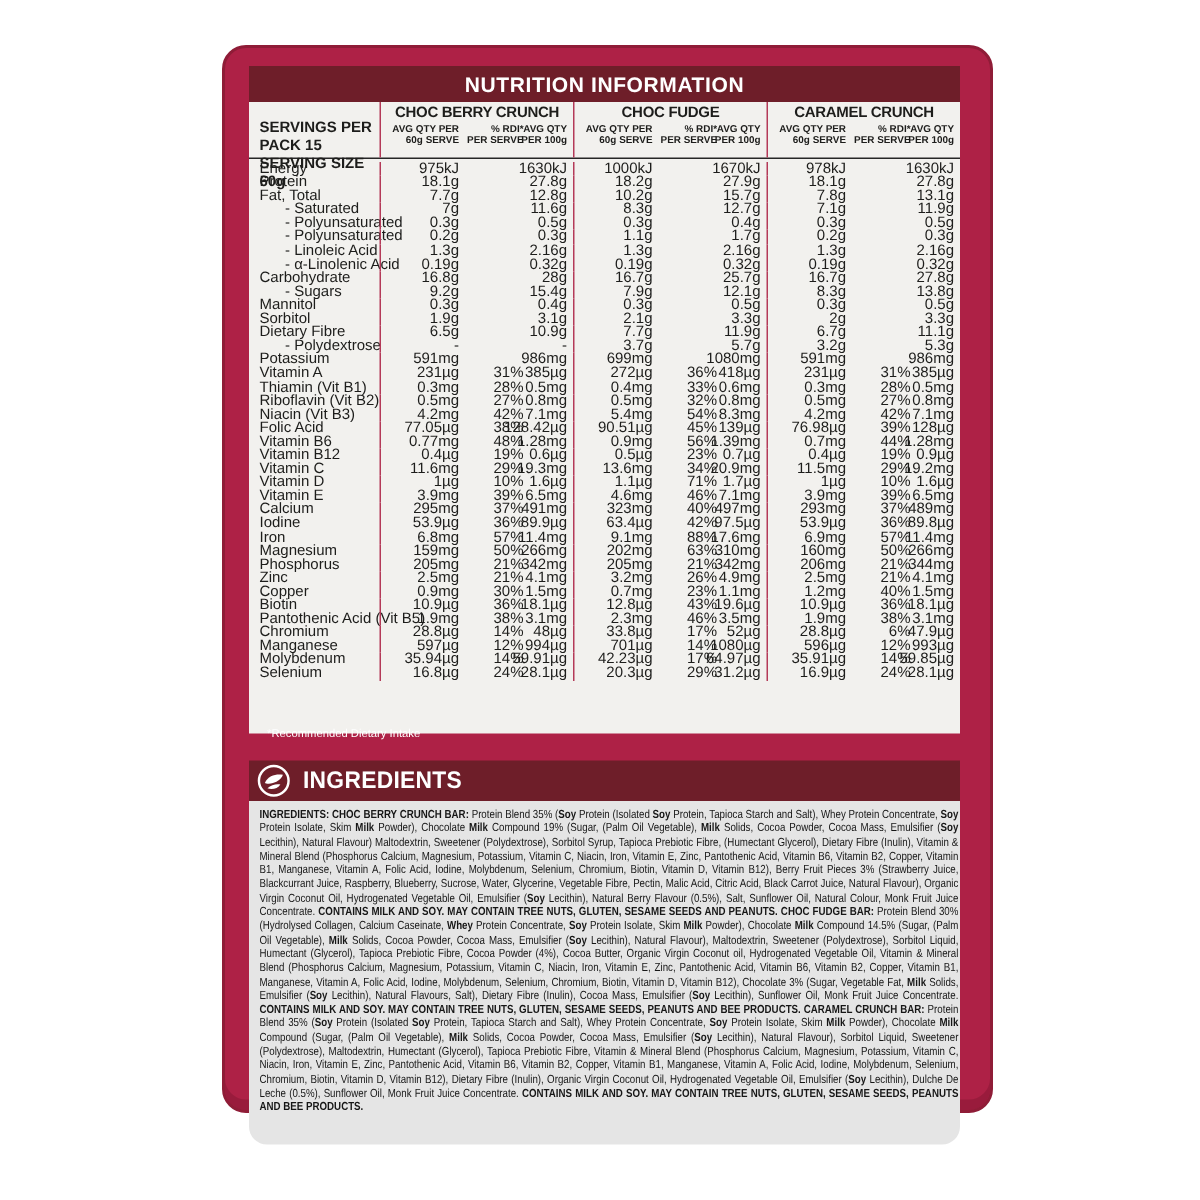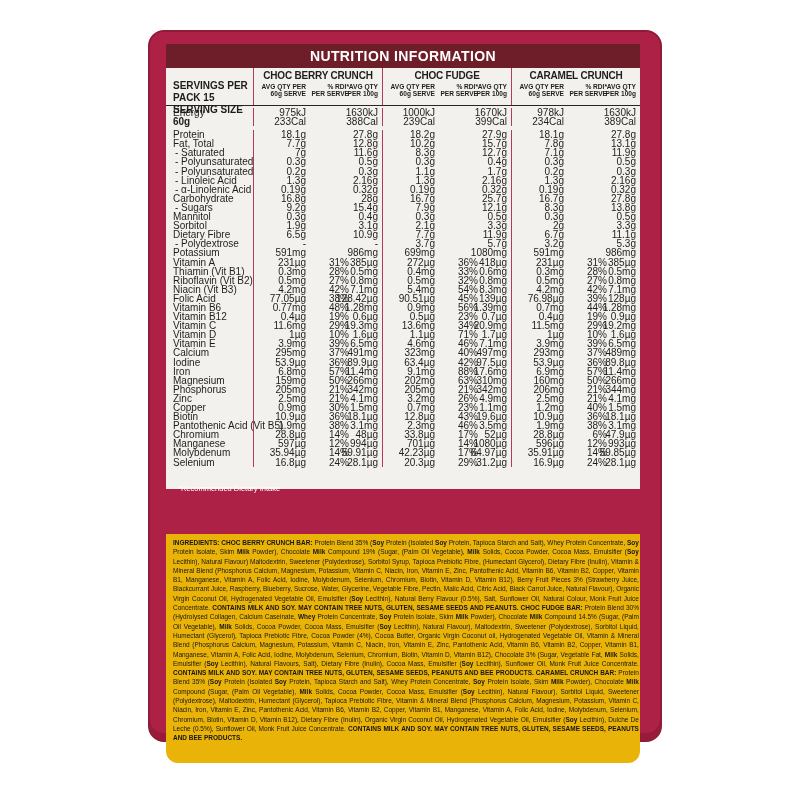--- a/index.html
+++ b/index.html
@@ -25,33 +25,33 @@
   .servhead { width:87px; box-sizing:border-box; font-weight:bold; font-size:10px; line-height:1.2; padding:12px 0 0 7px; }
   .group { width:129px; box-sizing:border-box; border-left:1px solid #B43A58; }
   .pname { font-weight:bold; font-size:10px; text-align:center; padding-top:2px; letter-spacing:-0.2px; white-space:nowrap; }
   .subrow { display:grid; grid-template-columns:52px 43px 29px; padding-right:5px; font-size:6.6px; font-weight:bold; line-height:1.12; text-align:right; margin-top:2px; }
   .subcell { justify-self:end; white-space:nowrap; }
   .rule { height:1px; background:#262626; }
   .rows { padding-top:2px; }
   .line { display:flex; line-height:9.1px; font-size:10px; }
   .line.gap { margin-bottom:4px; }
   .lbl { width:87px; box-sizing:border-box; padding-left:7px; white-space:nowrap; }
-  .lbl.ind { padding-left:9px; }
+  .lbl.ind { padding-left:24px; }
   .vgroup { width:129px; box-sizing:border-box; border-left:1px solid #B43A58; display:grid; grid-template-columns:52px 43px 29px; padding-right:5px; }
   .cell { justify-self:end; white-space:nowrap; }
   .footnote { position:absolute; left:28px; top:452px; color:#ffffff; font-size:7.5px; }
   .ing-band {
     position:absolute; left:16px; top:475px; width:474px; height:27px;
     background:#6E1E29; color:#fff; display:flex; align-items:center;
   }
   .leaf-icon { margin-left:5px; width:23px; height:23px; flex:0 0 auto; }
   .ing-title { font-size:16px; font-weight:bold; margin-left:8px; letter-spacing:.2px; transform:scaleX(.95); transform-origin:left center; white-space:nowrap; }
   .ing-panel {
     position:absolute; left:16px; top:502px; width:474px; height:229px;
-    background:#eab308; border-radius:0 0 12px 12px; overflow:hidden;
+    background:#e5e5e5; border-radius:0 0 12px 12px; overflow:hidden;
     padding:4px 0 0 7px; box-sizing:border-box;
   }
   .ing-text {
     width:560px; transform:scaleX(0.832); transform-origin:top left;
     font-size:7.8px; line-height:9.3px; text-align:justify; color:#161616;
   }
   .ing-text b { font-weight:bold; }
 </style>
 </head>
 <body>
@@ -132,38 +132,20 @@
             <div class="cell">1000kJ</div>
             <div class="cell"></div>
             <div class="cell">1670kJ</div>
           </div>
           <div class="vgroup">
             <div class="cell">978kJ</div>
             <div class="cell"></div>
             <div class="cell">1630kJ</div>
           </div>
         </div>
-        <div class="line gap">
-          <div class="lbl"></div>
-          <div class="vgroup">
-            <div class="cell">233Cal</div>
-            <div class="cell"></div>
-            <div class="cell">388Cal</div>
-          </div>
-          <div class="vgroup">
-            <div class="cell">239Cal</div>
-            <div class="cell"></div>
-            <div class="cell">399Cal</div>
-          </div>
-          <div class="vgroup">
-            <div class="cell">234Cal</div>
-            <div class="cell"></div>
-            <div class="cell">389Cal</div>
-          </div>
-        </div>
         <div class="line">
           <div class="lbl">Protein</div>
           <div class="vgroup">
             <div class="cell">18.1g</div>
             <div class="cell"></div>
             <div class="cell">27.8g</div>
           </div>
           <div class="vgroup">
             <div class="cell">18.2g</div>
             <div class="cell"></div>
@@ -821,18 +803,26 @@
             <div class="cell">16.9µg</div>
             <div class="cell">24%</div>
             <div class="cell">28.1µg</div>
           </div>
         </div>
       </div>
   </div>
 
   <div class="footnote">*Recommended Dietary Intake</div>
 
+  <div class="ing-band">
+    <svg class="leaf-icon" viewBox="0 0 24 24">
+      <circle cx="12" cy="12" r="10.3" fill="none" stroke="#ffffff" stroke-width="1.7"></circle>
+      <path d="M5.8 13.6 C8.2 8.2, 13.8 7.2, 18.4 7.9 C16.8 12.6, 10.8 14.6, 6.8 13.9 Z" fill="#ffffff"></path>
+      <path d="M7.6 17.2 C10.2 14.6, 14.4 14.0, 16.6 14.6 C15.0 17.6, 10.2 18.5, 7.6 17.2 Z" fill="#ffffff"></path>
+    </svg>
+    <span class="ing-title">INGREDIENTS</span>
+  </div>
 
   <div class="ing-panel">
     <div class="ing-text" id="ingredients-text"><b>INGREDIENTS: CHOC BERRY CRUNCH BAR:</b><span> Protein Blend 35% (</span><b>Soy</b><span> Protein (Isolated </span><b>Soy</b><span> Protein, Tapioca Starch and Salt), Whey Protein Concentrate, </span><b>Soy</b><span> Protein Isolate, Skim </span><b>Milk</b><span> Powder), Chocolate </span><b>Milk</b><span> Compound 19% (Sugar, (Palm Oil Vegetable), </span><b>Milk</b><span> Solids, Cocoa Powder, Cocoa Mass, Emulsifier (</span><b>Soy</b><span> Lecithin), Natural Flavour) Maltodextrin, Sweetener (Polydextrose), Sorbitol Syrup, Tapioca Prebiotic Fibre, (Humectant Glycerol), Dietary Fibre (Inulin), Vitamin &amp; Mineral Blend (Phosphorus Calcium, Magnesium, Potassium, Vitamin C, Niacin, Iron, Vitamin E, Zinc, Pantothenic Acid, Vitamin B6, Vitamin B2, Copper, Vitamin B1, Manganese, Vitamin A, Folic Acid, Iodine, Molybdenum, Selenium, Chromium, Biotin, Vitamin D, Vitamin B12), Berry Fruit Pieces 3% (Strawberry Juice, Blackcurrant Juice, Raspberry, Blueberry, Sucrose, Water, Glycerine, Vegetable Fibre, Pectin, Malic Acid, Citric Acid, Black Carrot Juice, Natural Flavour), Organic Virgin Coconut Oil, Hydrogenated Vegetable Oil, Emulsifier (</span><b>Soy</b><span> Lecithin), Natural Berry Flavour (0.5%), Salt, Sunflower Oil, Natural Colour, Monk Fruit Juice Concentrate. </span><b>CONTAINS MILK AND SOY. MAY CONTAIN TREE NUTS, GLUTEN, SESAME SEEDS AND PEANUTS. CHOC FUDGE BAR:</b><span> Protein Blend 30% (Hydrolysed Collagen, Calcium Caseinate, </span><b>Whey</b><span> Protein Concentrate, </span><b>Soy</b><span> Protein Isolate, Skim </span><b>Milk</b><span> Powder), Chocolate </span><b>Milk</b><span> Compound 14.5% (Sugar, (Palm Oil Vegetable), </span><b>Milk</b><span> Solids, Cocoa Powder, Cocoa Mass, Emulsifier (</span><b>Soy</b><span> Lecithin), Natural Flavour), Maltodextrin, Sweetener (Polydextrose), Sorbitol Liquid, Humectant (Glycerol), Tapioca Prebiotic Fibre, Cocoa Powder (4%), Cocoa Butter, Organic Virgin Coconut oil, Hydrogenated Vegetable Oil, Vitamin &amp; Mineral Blend (Phosphorus Calcium, Magnesium, Potassium, Vitamin C, Niacin, Iron, Vitamin E, Zinc, Pantothenic Acid, Vitamin B6, Vitamin B2, Copper, Vitamin B1, Manganese, Vitamin A, Folic Acid, Iodine, Molybdenum, Selenium, Chromium, Biotin, Vitamin D, Vitamin B12), Chocolate 3% (Sugar, Vegetable Fat, </span><b>Milk</b><span> Solids, Emulsifier (</span><b>Soy</b><span> Lecithin), Natural Flavours, Salt), Dietary Fibre (Inulin), Cocoa Mass, Emulsifier (</span><b>Soy</b><span> Lecithin), Sunflower Oil, Monk Fruit Juice Concentrate. </span><b>CONTAINS MILK AND SOY. MAY CONTAIN TREE NUTS, GLUTEN, SESAME SEEDS, PEANUTS AND BEE PRODUCTS. CARAMEL CRUNCH BAR:</b><span> Protein Blend 35% (</span><b>Soy</b><span> Protein (Isolated </span><b>Soy</b><span> Protein, Tapioca Starch and Salt), Whey Protein Concentrate, </span><b>Soy</b><span> Protein Isolate, Skim </span><b>Milk</b><span> Powder), Chocolate </span><b>Milk</b><span> Compound (Sugar, (Palm Oil Vegetable), </span><b>Milk</b><span> Solids, Cocoa Powder, Cocoa Mass, Emulsifier (</span><b>Soy</b><span> Lecithin), Natural Flavour), Sorbitol Liquid, Sweetener (Polydextrose), Maltodextrin, Humectant (Glycerol), Tapioca Prebiotic Fibre, Vitamin &amp; Mineral Blend (Phosphorus Calcium, Magnesium, Potassium, Vitamin C, Niacin, Iron, Vitamin E, Zinc, Pantothenic Acid, Vitamin B6, Vitamin B2, Copper, Vitamin B1, Manganese, Vitamin A, Folic Acid, Iodine, Molybdenum, Selenium, Chromium, Biotin, Vitamin D, Vitamin B12), Dietary Fibre (Inulin), Organic Virgin Coconut Oil, Hydrogenated Vegetable Oil, Emulsifier (</span><b>Soy</b><span> Lecithin), Dulche De Leche (0.5%), Sunflower Oil, Monk Fruit Juice Concentrate. </span><b>CONTAINS MILK AND SOY. MAY CONTAIN TREE NUTS, GLUTEN, SESAME SEEDS, PEANUTS AND BEE PRODUCTS.</b></div>
   </div>
 
 </div>
 
 </body></html>

